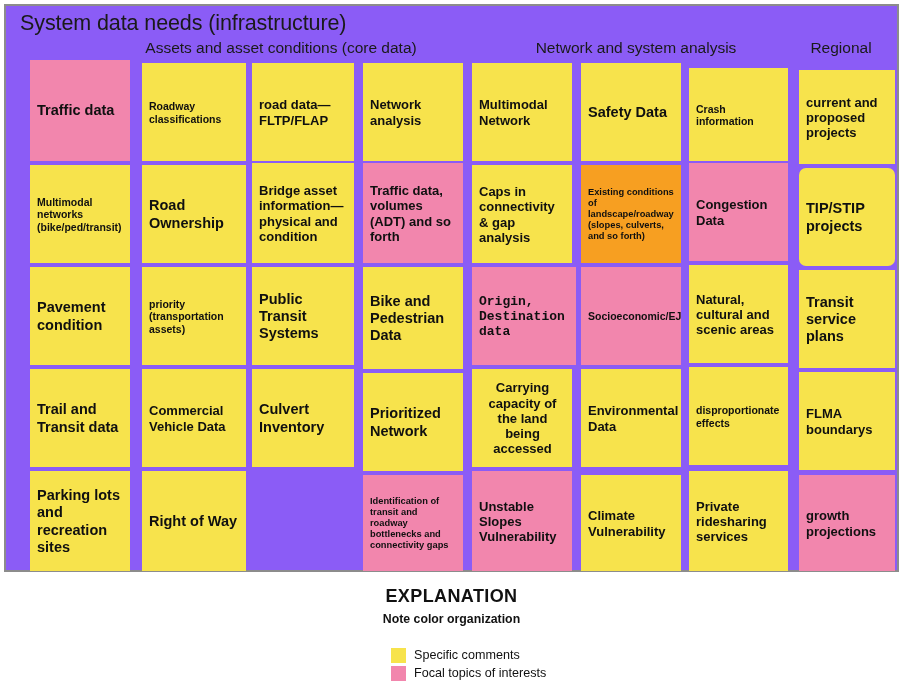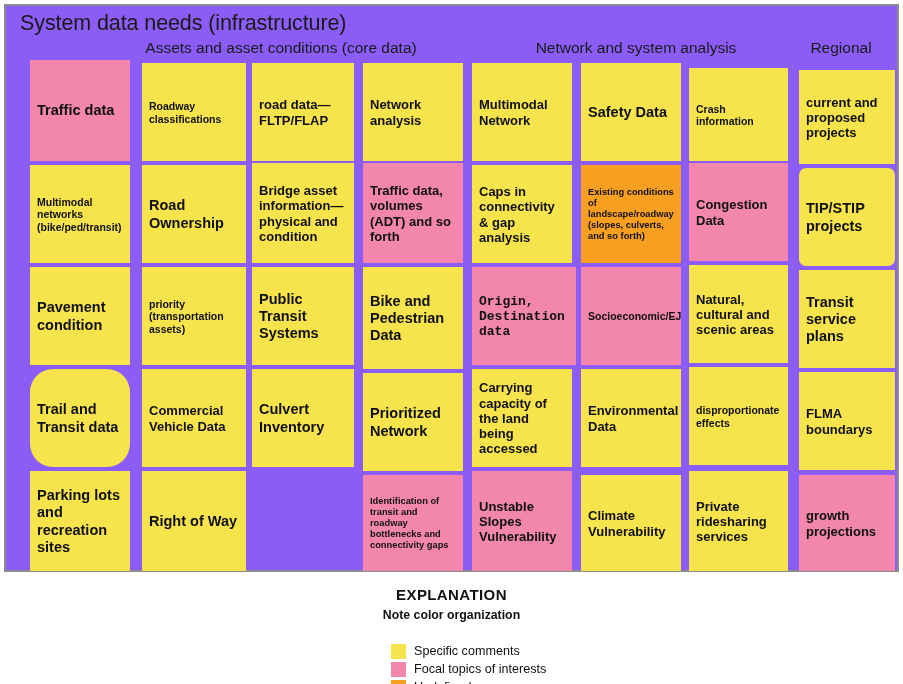--- a/index.html
+++ b/index.html
@@ -77,21 +77,21 @@
   .va-center { align-items: center; }
 
   
   #explanation {
     position: absolute;
     left: 0; top: 586px;
     width: 903px;
   }
   #exp-title {
     text-align: center;
-    font-size: 15px;
+    font-size: 18px;
     font-weight: bold;
     color: #111;
     letter-spacing: 0.4px;
   }
   #exp-sub {
     text-align: center;
     font-size: 12.3px;
     font-weight: bold;
     color: #111;
     margin-top: 5px;
@@ -197,33 +197,33 @@
         </div>
         <div class="note pink va-center" style="left: 559px; top: 208px; width: 100px; height: 98px;">
           <span class="txt fs-sm">Socioeconomic/EJ</span>
         </div>
         <div class="note yellow va-center" style="left: 667px; top: 206px; width: 99px; height: 98px;">
           <span class="txt fs-md">Natural, cultural and scenic areas</span>
         </div>
         <div class="note yellow va-center" style="left: 777px; top: 211px; width: 96px; height: 98px;">
           <span class="txt fs-lg">Transit service plans</span>
         </div>
-        <div class="note yellow va-center" style="left: 8px; top: 310px; width: 100px; height: 98px; border-radius: 23px;">
+        <div class="note yellow va-center" style="left: 8px; top: 310px; width: 100px; height: 98px;">
           <span class="txt fs-lg">Trail and Transit data</span>
         </div>
         <div class="note yellow va-center" style="left: 120px; top: 310px; width: 104px; height: 98px;">
           <span class="txt fs-md">Commercial Vehicle Data</span>
         </div>
         <div class="note yellow va-center" style="left: 230px; top: 310px; width: 102px; height: 98px;">
           <span class="txt fs-lg">Culvert Inventory</span>
         </div>
         <div class="note yellow va-center" style="left: 341px; top: 314px; width: 100px; height: 98px;">
           <span class="txt fs-lg">Prioritized Network</span>
         </div>
-        <div class="note yellow va-center" style="left: 450px; top: 310px; width: 100px; height: 98px;">
+        <div class="note yellow va-center" style="left: 450px; top: 310px; width: 100px; height: 98px; text-align: center;">
           <span class="txt fs-md">Carrying capacity of the land being accessed</span>
         </div>
         <div class="note yellow va-center" style="left: 559px; top: 310px; width: 100px; height: 98px;">
           <span class="txt fs-md">Environmental Data</span>
         </div>
         <div class="note yellow va-center" style="left: 667px; top: 308px; width: 99px; height: 98px;">
           <span class="txt fs-sm">disproportionate effects</span>
         </div>
         <div class="note yellow va-center" style="left: 777px; top: 313px; width: 96px; height: 98px;">
           <span class="txt fs-md">FLMA boundarys</span>

